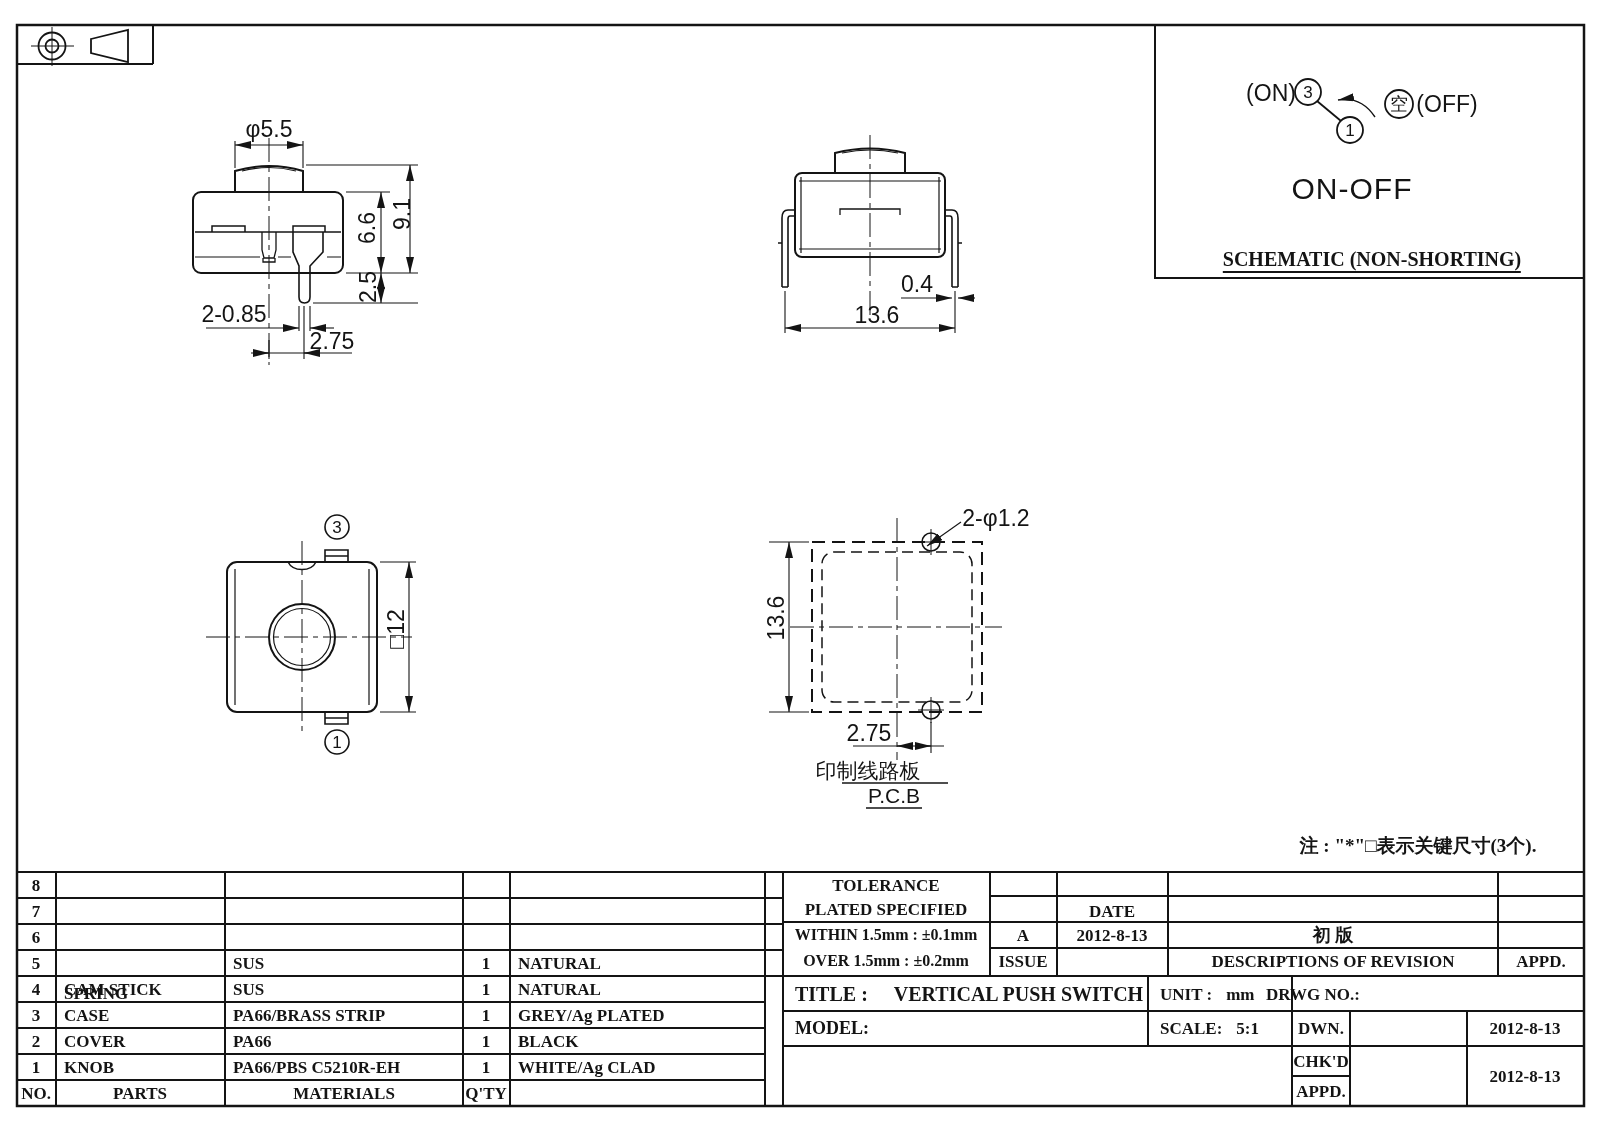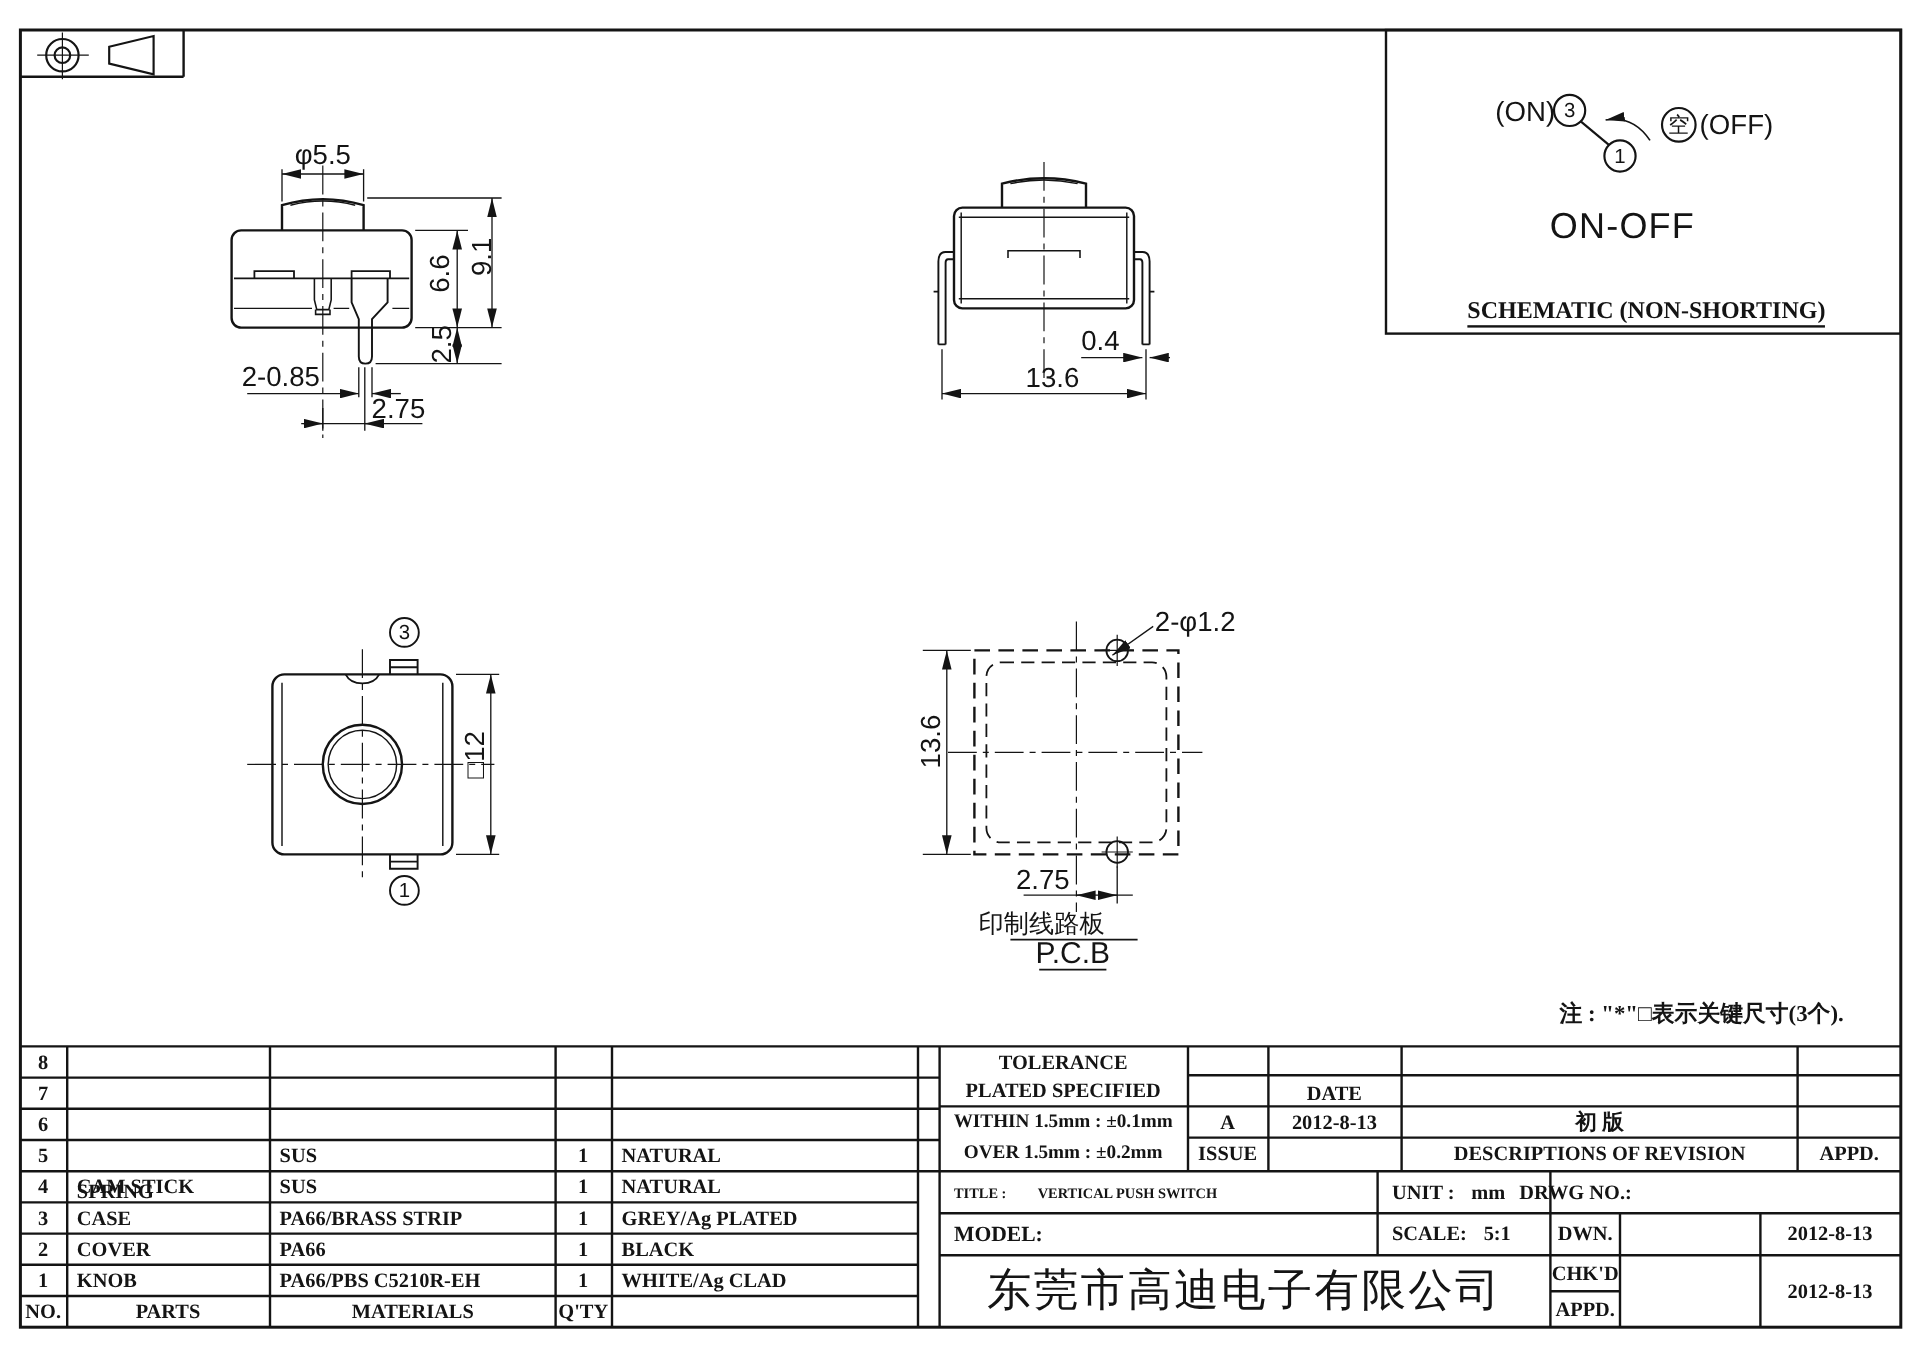--- a/index.html
+++ b/index.html
@@ -171,21 +171,21 @@
 <div class="t" style="left:877px;top:315px">13.6</div>
 
 <div class="t rot" style="left:396px;top:629px">□12</div>
 <div class="t circnum" style="left:337px;top:527px">3</div>
 <div class="t circnum" style="left:337px;top:742px">1</div>
 
 <div class="t" style="left:996px;top:518px">2-φ1.2</div>
 <div class="t rot" style="left:776px;top:618px">13.6</div>
 <div class="t" style="left:869px;top:733px">2.75</div>
 <div class="t cjk" style="left:868px;top:770px">印制线路板</div>
-<div class="t" style="left:894px;top:795px;font-size:25px">P.C.B</div>
+<div class="t" style="left:894px;top:795px;font-size:21px">P.C.B</div>
 
 <div class="t" style="left:1271px;top:93px">(ON)</div>
 <div class="t circnum" style="left:1308px;top:92px">3</div>
 <div class="t circnum" style="left:1350px;top:130px">1</div>
 <div class="t" style="left:1399px;top:104px;font-size:18px">空</div>
 <div class="t" style="left:1447px;top:104px">(OFF)</div>
 <div class="t onoff" style="left:1352px;top:189px">ON-OFF</div>
 <div class="t schcap" style="left:1372px;top:261px">SCHEMATIC (NON-SHORTING)</div>
 
 <div class="t note" style="left:1418px;top:845px">注 : "*"□表示关键尺寸(3个).</div>
@@ -230,25 +230,24 @@
 <div class="t tb2" style="left:886px;top:961px">OVER 1.5mm : ±0.2mm</div>
 
 <div class="t tb" style="left:1023px;top:935px">A</div>
 <div class="t tb" style="left:1112px;top:935px">2012-8-13</div>
 <div class="t tb" style="left:1333px;top:935px;font-size:18px">初 版</div>
 <div class="t tb" style="left:1023px;top:961px">ISSUE</div>
 <div class="t tb" style="left:1112px;top:911px">DATE</div>
 <div class="t tb" style="left:1333px;top:961px">DESCRIPTIONS OF REVISION</div>
 <div class="t tb" style="left:1541px;top:961px">APPD.</div>
 
-<div class="t tb tl" style="left:795px;top:994px;font-size:12px"><span>TITLE :</span><span class="gap2">VERTICAL PUSH SWITCH</span></div>
+<div class="t tb tl" style="left:795px;top:994px;font-size:20px"><span>TITLE :</span><span class="gap2">VERTICAL PUSH SWITCH</span></div>
 <div class="t tb tl" style="left:1160px;top:994px"><span>UNIT :</span><span class="gap1">mm</span></div>
 <div class="t tb tl" style="left:1266px;top:994px">DRWG NO.:</div>
 <div class="t tb tl" style="left:795px;top:1028px;font-size:18px">MODEL:</div>
 <div class="t tb tl" style="left:1160px;top:1028px"><span>SCALE:</span><span class="gap1">5:1</span></div>
-<div class="t company" style="left:1037px;top:1075px">东莞市高迪电子有限公司</div>
 <div class="t tb" style="left:1321px;top:1028px">DWN.</div>
 <div class="t tb" style="left:1321px;top:1061px">CHK'D</div>
 <div class="t tb" style="left:1321px;top:1091px">APPD.</div>
 <div class="t tb" style="left:1525px;top:1028px">2012-8-13</div>
 <div class="t tb" style="left:1525px;top:1076px">2012-8-13</div>
 
 </div>
 
 </body></html>

